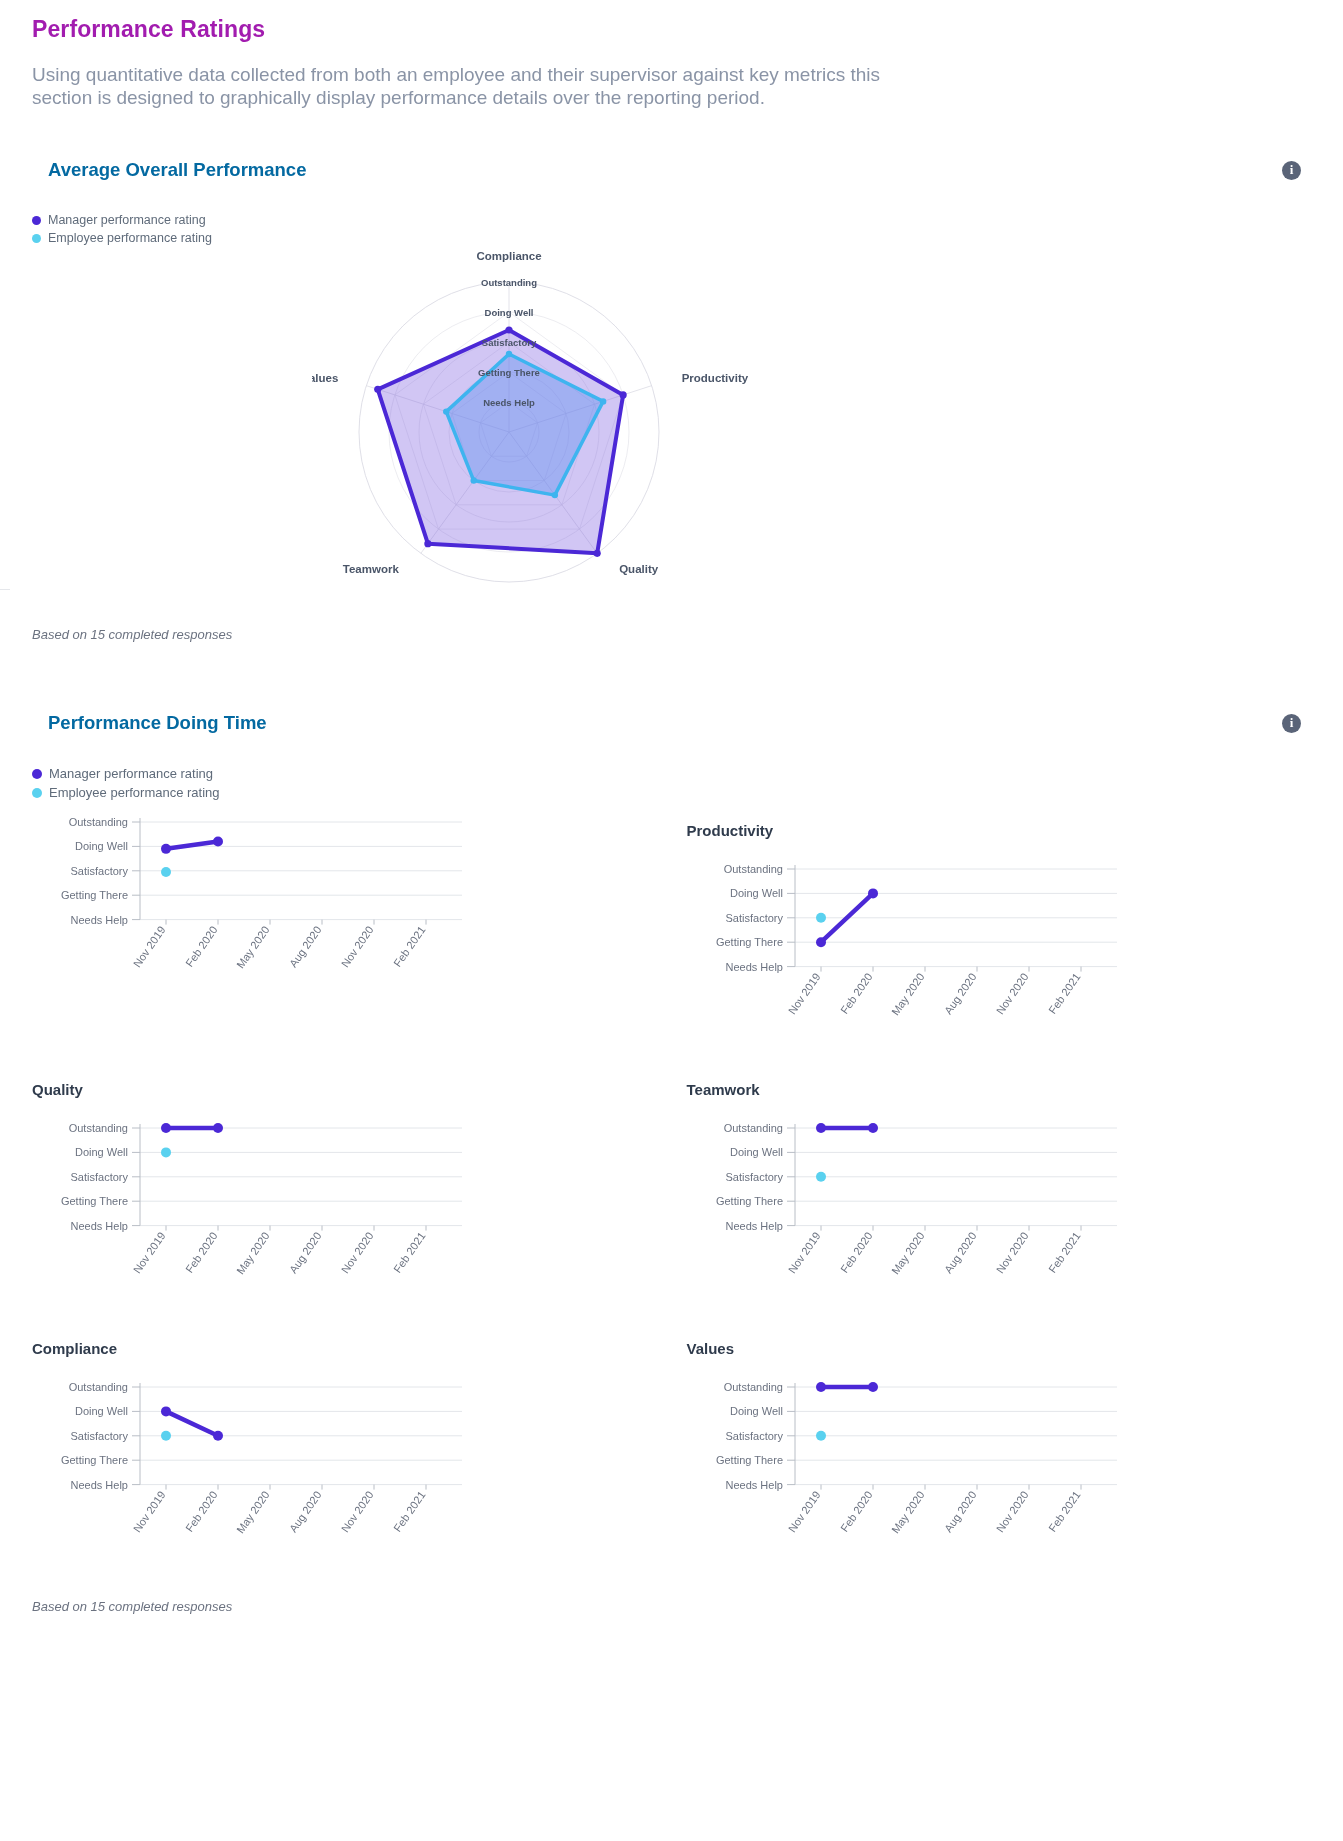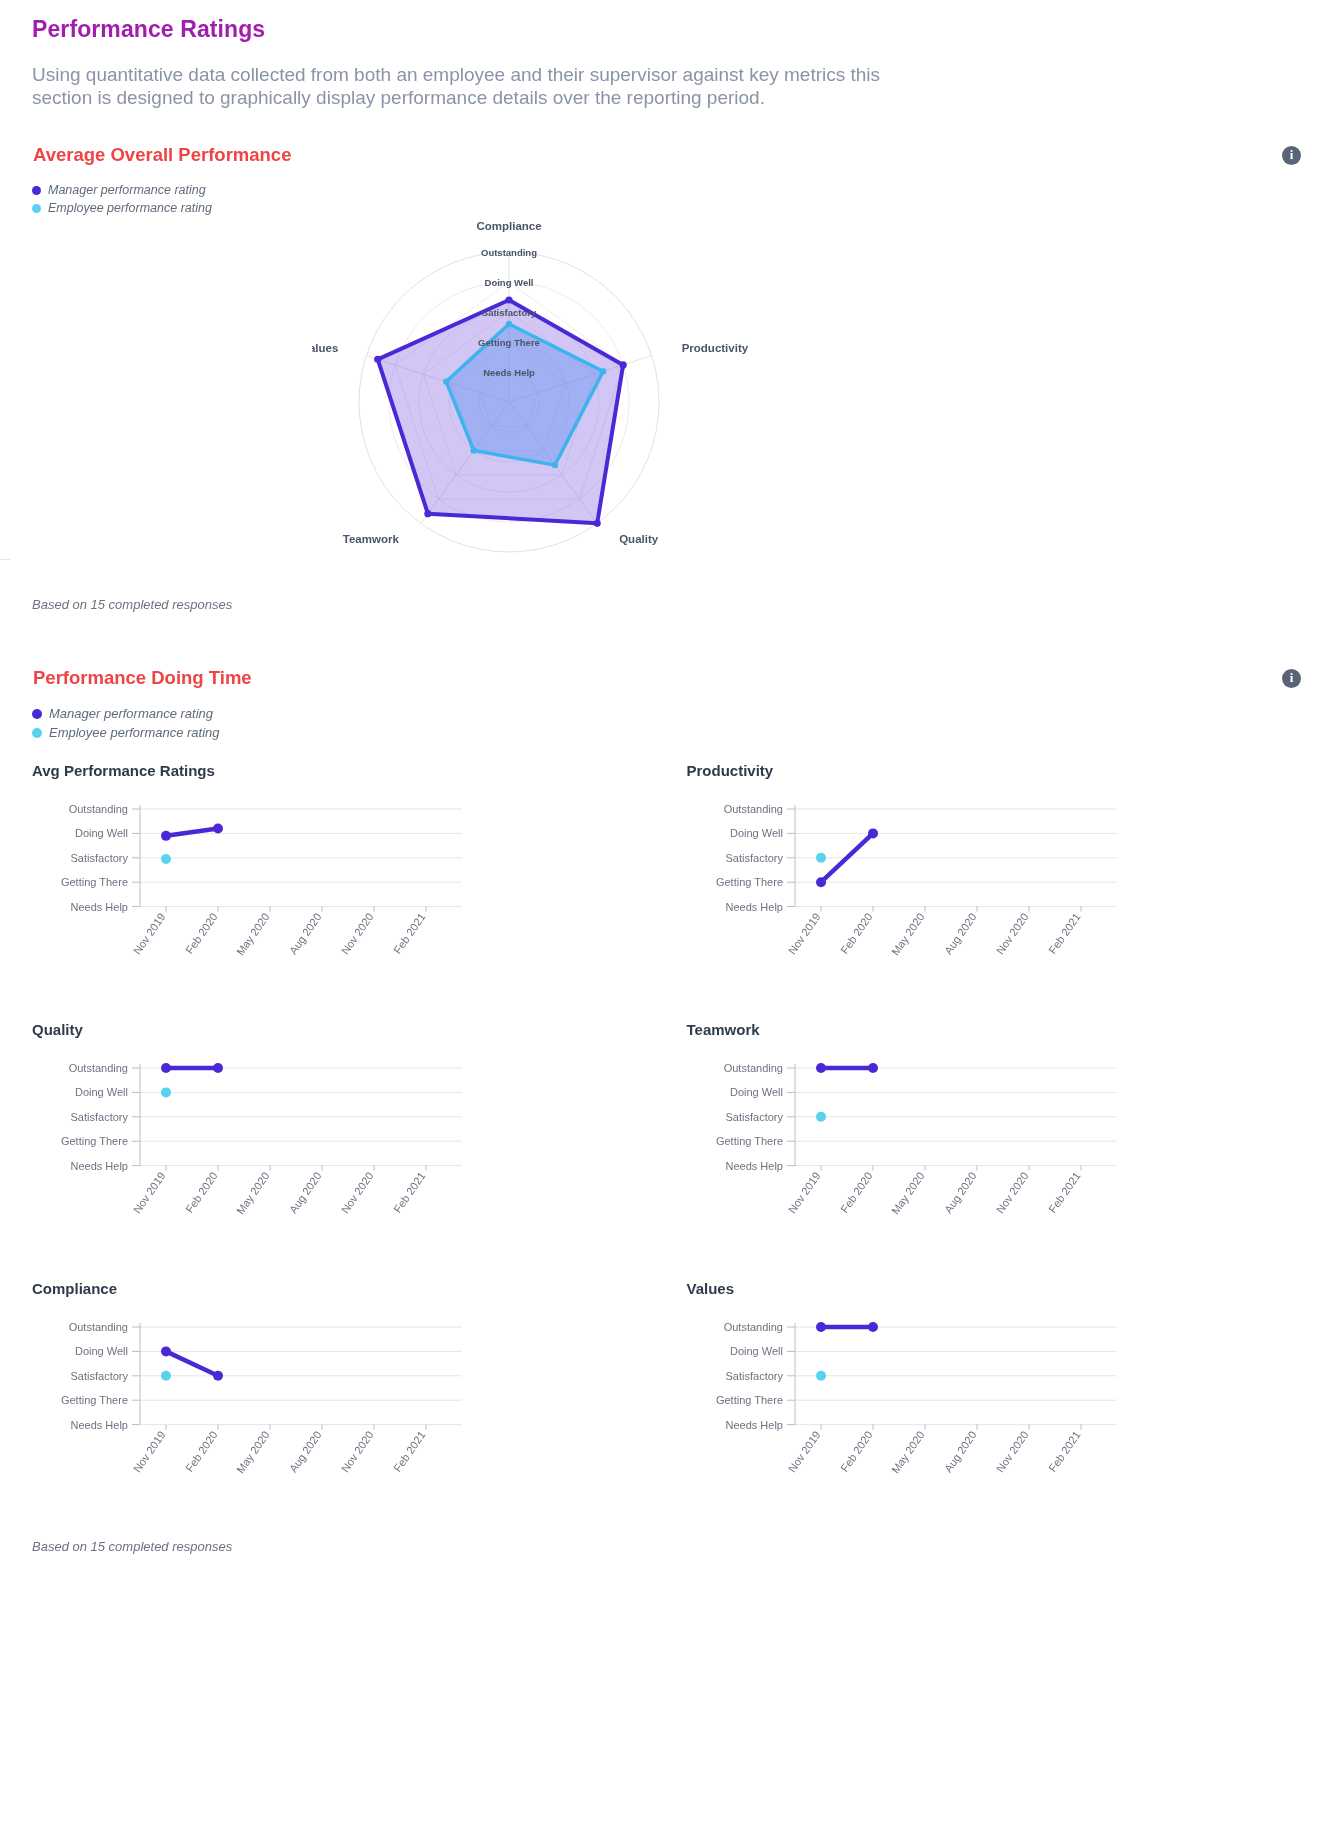--- a/index.html
+++ b/index.html
@@ -27,31 +27,31 @@
     color: #8a94a6;
     margin: 0 0 34px 0;
     max-width: 890px;
   }
 
   .section-head {
     display:flex; align-items:center; justify-content:space-between;
     margin-bottom: 16px;
   }
   .section-title {
-    font-size: 18.5px; font-weight: bold; color: #ef4444; margin:1px;
+    font-size: 18.5px; font-weight: bold; color: #0369a1; margin:16px;
   }
   .info-icon {
     width: 19px; height:19px; border-radius:50%;
     background:#5a6478; color:#fff;
     font-size: 13px; font-weight: bold; font-family:"Liberation Serif", serif;
     display:flex; align-items:center; justify-content:center;
     cursor:pointer; flex:none; margin-right: 10px;
   }
 
-  .legend { margin-bottom: 4px; font-style: italic; }
+  .legend { margin-bottom: 4px; }
   .legend-row { display:flex; align-items:center; margin-bottom: 4px; }
   .legend-dot { width:9px; height:9px; border-radius:50%; margin-right:7px; flex:none; }
   .legend-label { font-size:12.5px; color:#5f6b7a; }
   .legend-lg .legend-dot { width:10px; height:10px; }
   .legend-lg .legend-label { font-size:13px; }
 
   .radar-wrap { position: relative; height: 360px; }
   .radar-svg { position:absolute; left: 280px; top: 0; }
 
   .caption {
@@ -154,21 +154,20 @@
       <span class="legend-label">Manager performance rating</span>
     </div>
     <div class="legend-row">
       <span class="legend-dot" style="background:#5ad1ef"></span>
       <span class="legend-label">Employee performance rating</span>
     </div>
   </div>
 
   <div class="grid2" id="line-grid">
       <div class="chart-cell">
-        <h3>Avg Performance Ratings</h3>
         <svg width="430" height="200" class="lc">
           <line x1="108" y1="115.6" x2="430" y2="115.6" stroke="#e3e6ea" stroke-width="1"></line>
           <line x1="100" y1="115.6" x2="108" y2="115.6" stroke="#b9bec6" stroke-width="1"></line>
           <text x="96" y="119.6" text-anchor="end" font-size="11" font-family="&quot;Liberation Sans&quot;, sans-serif" fill="#6b7280">Needs Help</text>
           <line x1="108" y1="91.19999999999999" x2="430" y2="91.19999999999999" stroke="#e3e6ea" stroke-width="1"></line>
           <line x1="100" y1="91.19999999999999" x2="108" y2="91.19999999999999" stroke="#b9bec6" stroke-width="1"></line>
           <text x="96" y="95.19999999999999" text-anchor="end" font-size="11" font-family="&quot;Liberation Sans&quot;, sans-serif" fill="#6b7280">Getting There</text>
           <line x1="108" y1="66.8" x2="430" y2="66.8" stroke="#e3e6ea" stroke-width="1"></line>
           <line x1="100" y1="66.8" x2="108" y2="66.8" stroke="#b9bec6" stroke-width="1"></line>
           <text x="96" y="70.8" text-anchor="end" font-size="11" font-family="&quot;Liberation Sans&quot;, sans-serif" fill="#6b7280">Satisfactory</text>

